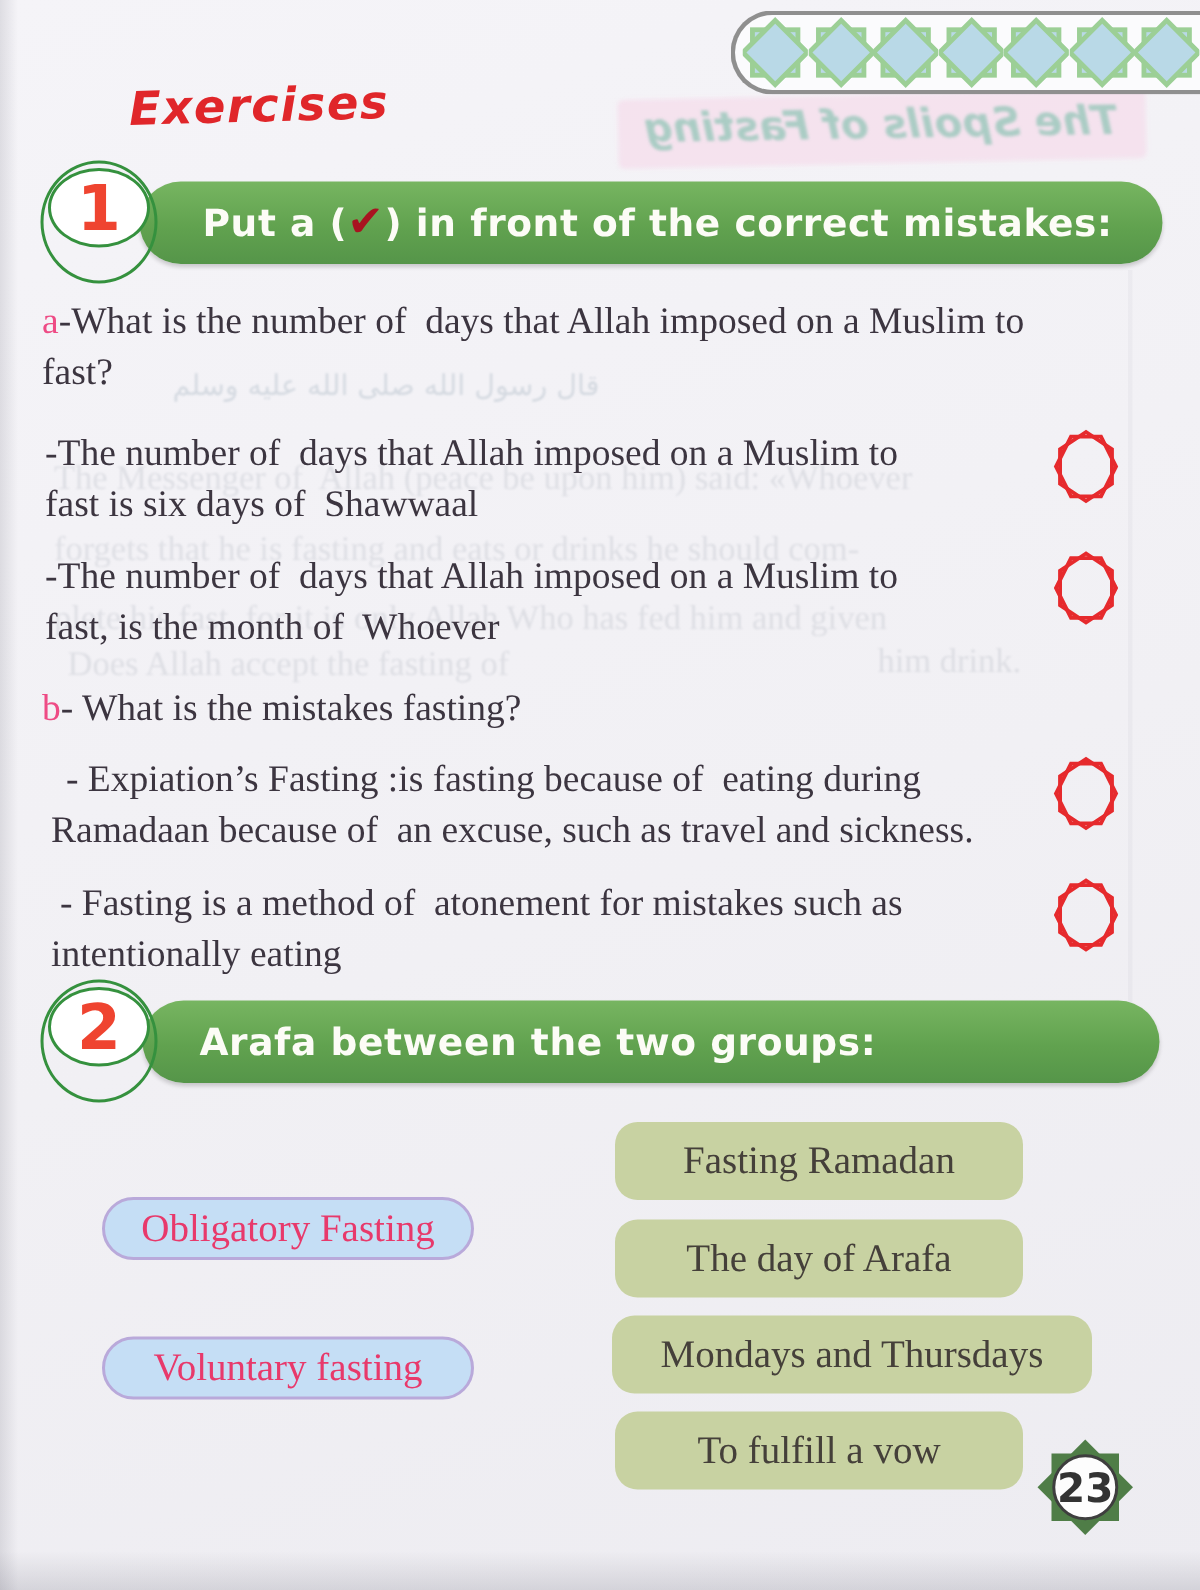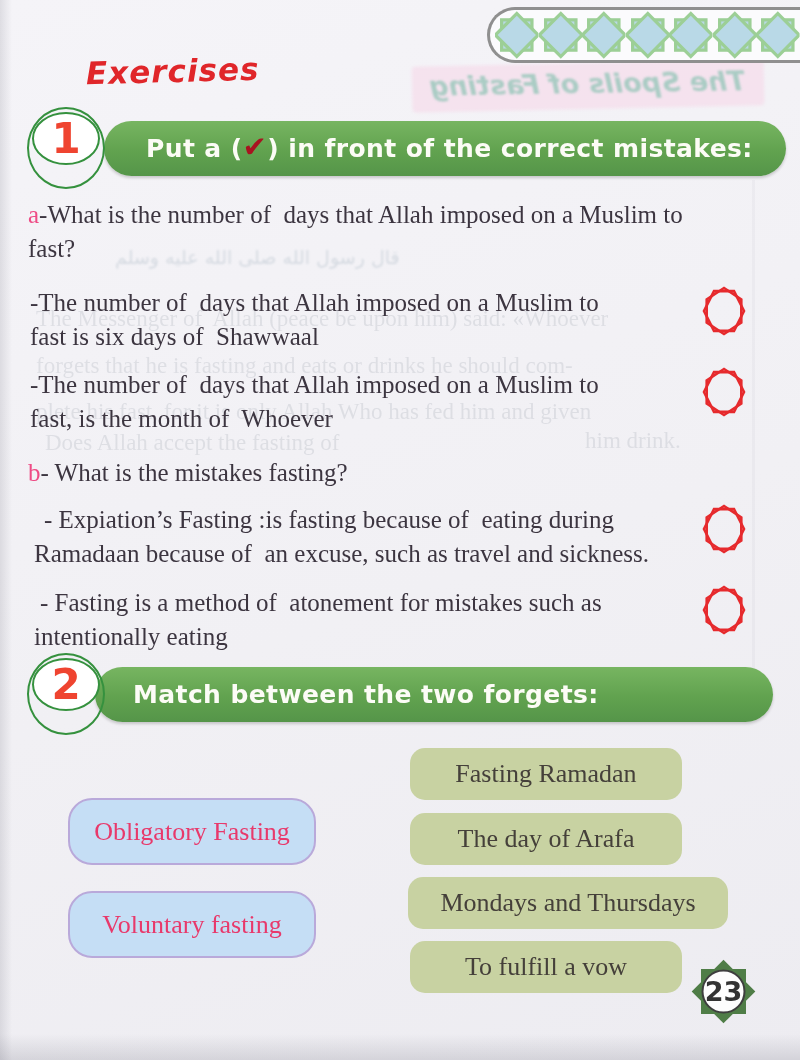--- a/index.html
+++ b/index.html
@@ -46,21 +46,21 @@
   .badge .num{display:flex;align-items:center;justify-content:center;background:#fff;
     font-family:"DejaVu Sans",sans-serif;font-weight:700;font-size:42px;color:#ef4430;
     border:2px solid #35913e;border-radius:50%;width:100%;height:100%;box-sizing:border-box;}
 
   
   .serif{font-size:25px;line-height:34px;color:#3c3540;}
   .tline{white-space:pre;}
   .pink{color:#ee4b85;}
 
   
-  .box-left{width:248px;height:67px;border-radius:24px;background:#c5def5;
+  .box-left{width:248px;height:42px;border-radius:24px;background:#c5def5;
     border:2px solid #b9a9da;display:flex;align-items:center;justify-content:center;
     font-size:26px;color:#e8396b;box-sizing:border-box;}
   .box-right{width:272px;height:52px;border-radius:15px;background:#c8d2a2;
     display:flex;align-items:center;justify-content:center;
     font-size:26px;color:#45403a;box-sizing:border-box;}
 </style>
 </head>
 <body>
 
 <svg width="0" height="0" style="position:absolute">
@@ -112,21 +112,21 @@
     <svg width="46" height="54">
         <use href="#star8"></use>
       </svg>
     <svg width="46" height="54">
         <use href="#star8"></use>
       </svg>
   </div>
 
   <div class="abs title-exercises" style="left:86px;top:53px">Exercises</div>
 
-  <div class="abs banner" style="left:104px;top:121px;width:640px;padding-left:42px"><span>Put a (</span><span class="check">✔</span><span>) in front of the correct mistakes:</span></div>
+  <div class="abs banner" style="left:93px;top:121px;width:640px;padding-left:42px"><span>Put a (</span><span class="check">✔</span><span>) in front of the correct mistakes:</span></div>
   <div class="abs badge" style="left:27px;top:107px">
     <div>
         <div>
           <div class="num">1</div>
         </div>
       </div>
   </div>
 
   <div class="abs serif" style="left:28px;top:198px">
     <div class="tline"><span class="pink">a</span><span>-What is the number of  days that Allah imposed on a Muslim to</span></div>
@@ -160,21 +160,21 @@
     </svg>
 
   <div class="abs serif" style="left:34px;top:586px">
     <div class="tline" style="padding-left:6px">- Fasting is a method of  atonement for mistakes such as</div>
     <div class="tline">intentionally eating</div>
   </div>
   <svg class="abs" width="46" height="52" style="left:701px;top:584px">
       <use href="#chk"></use>
     </svg>
 
-  <div class="abs banner" style="left:95px;top:667px;width:640px;padding-left:38px"><span>Match between the two forgets:</span></div>
+  <div class="abs banner" style="left:95px;top:667px;width:640px;padding-left:38px"><span>Arafa between the two groups:</span></div>
   <div class="abs badge" style="left:27px;top:653px">
     <div>
         <div>
           <div class="num">2</div>
         </div>
       </div>
   </div>
 
   <div class="abs box-right" style="left:410px;top:748px">
       <span>Fasting Ramadan</span>

